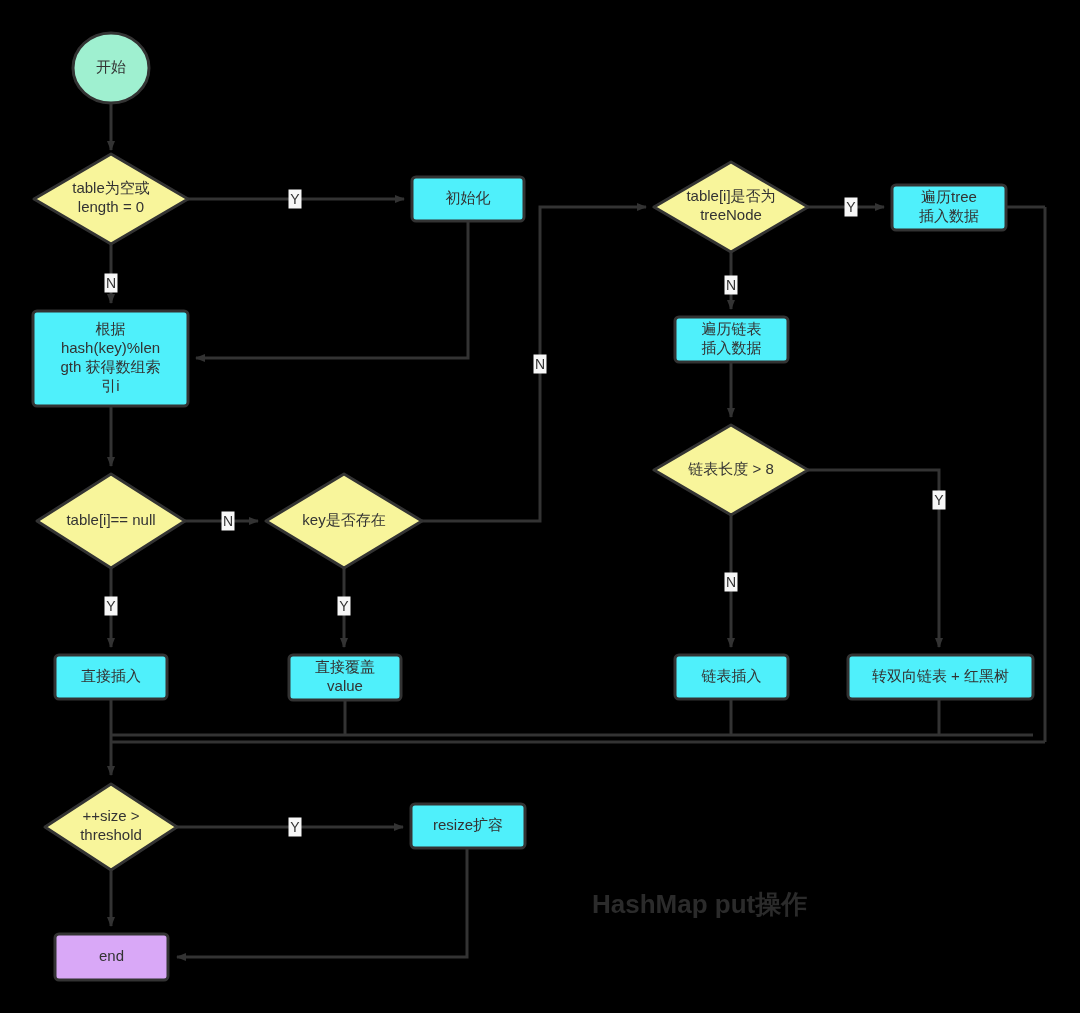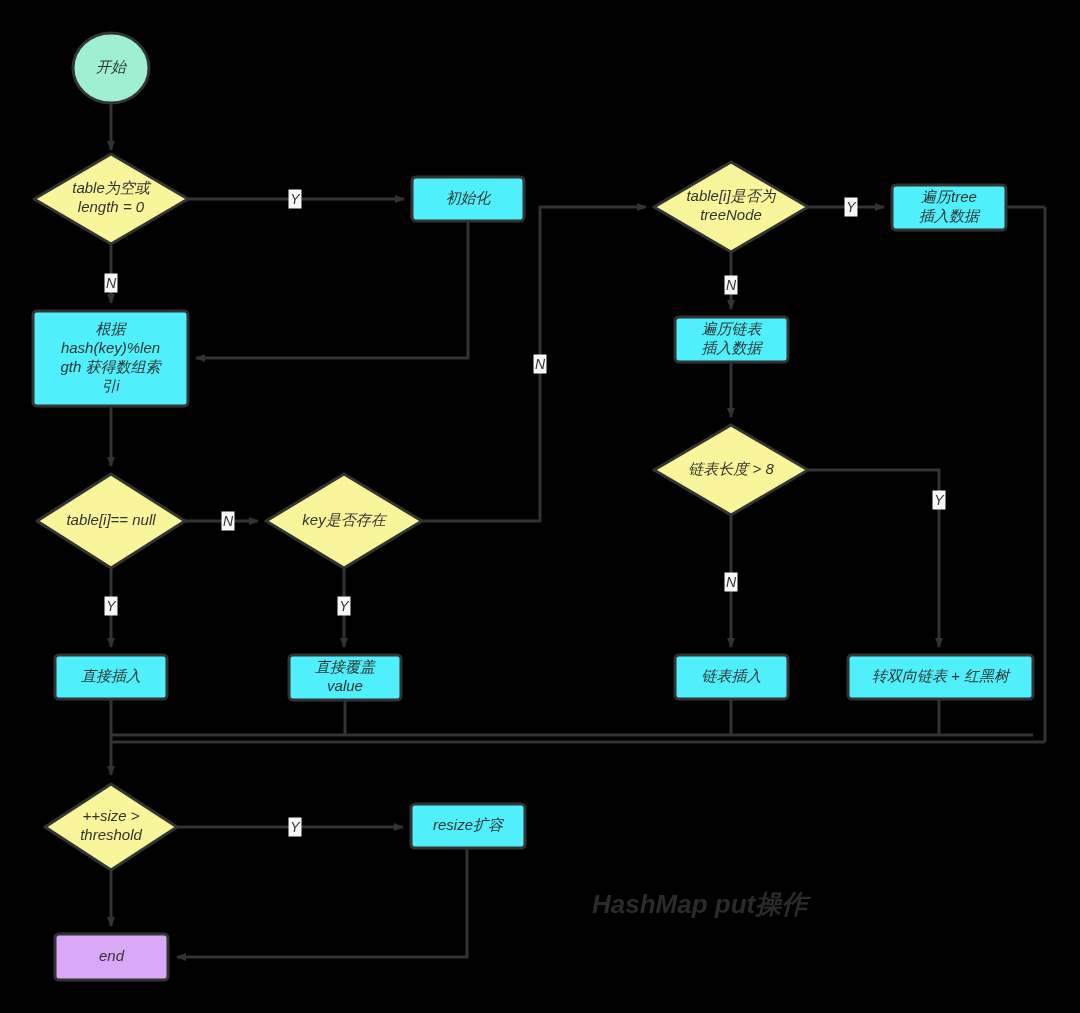--- a/index.html
+++ b/index.html
@@ -9,21 +9,20 @@
   }
   body {
     font-family: "Liberation Sans", "DejaVu Sans", sans-serif;
   }
   #canvas {
     position: relative;
     width: 1080px;
     height: 1013px;
     background: #000000;
     overflow: hidden;
-    font-style: italic;
   }
   svg.layer {
     position: absolute;
     left: 0;
     top: 0;
     width: 1080px;
     height: 1013px;
   }
   .node-text {
     fill: #333333;

